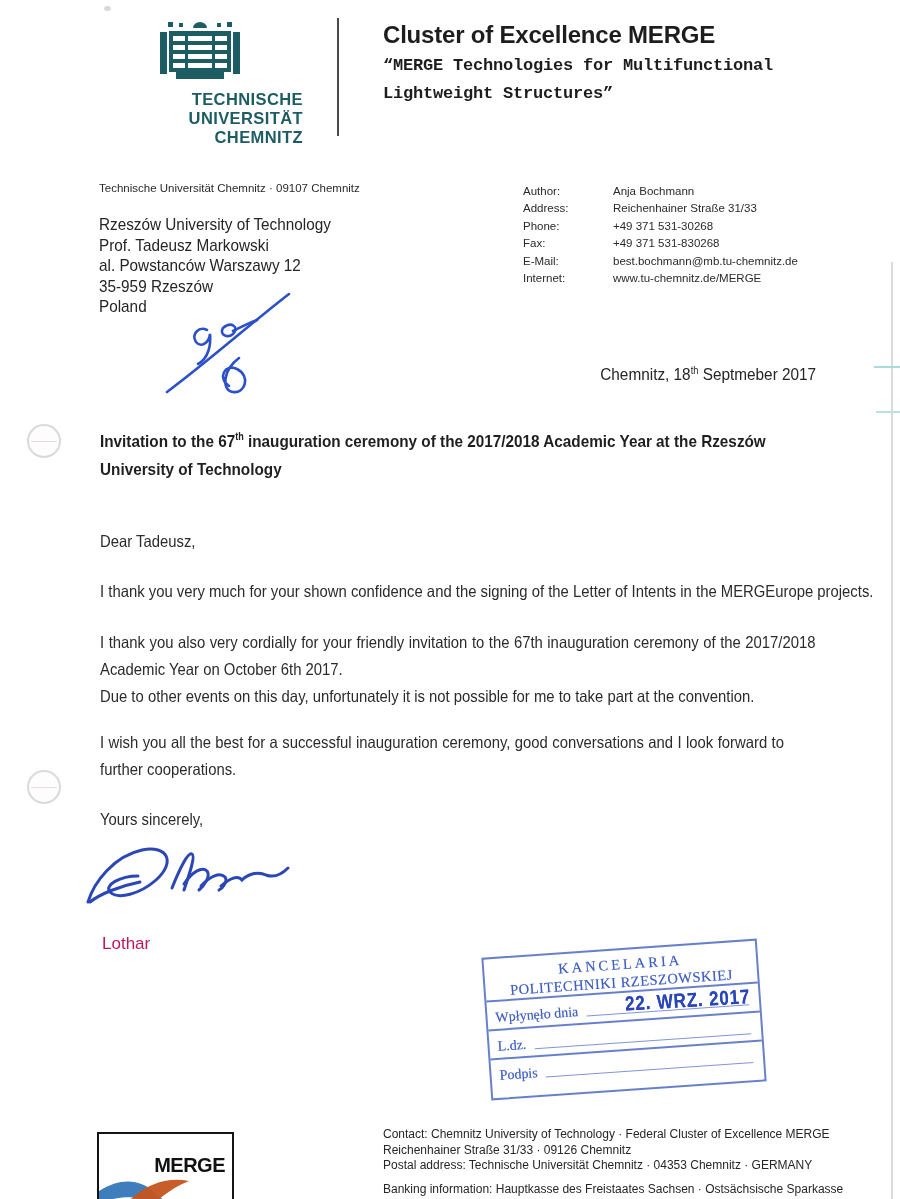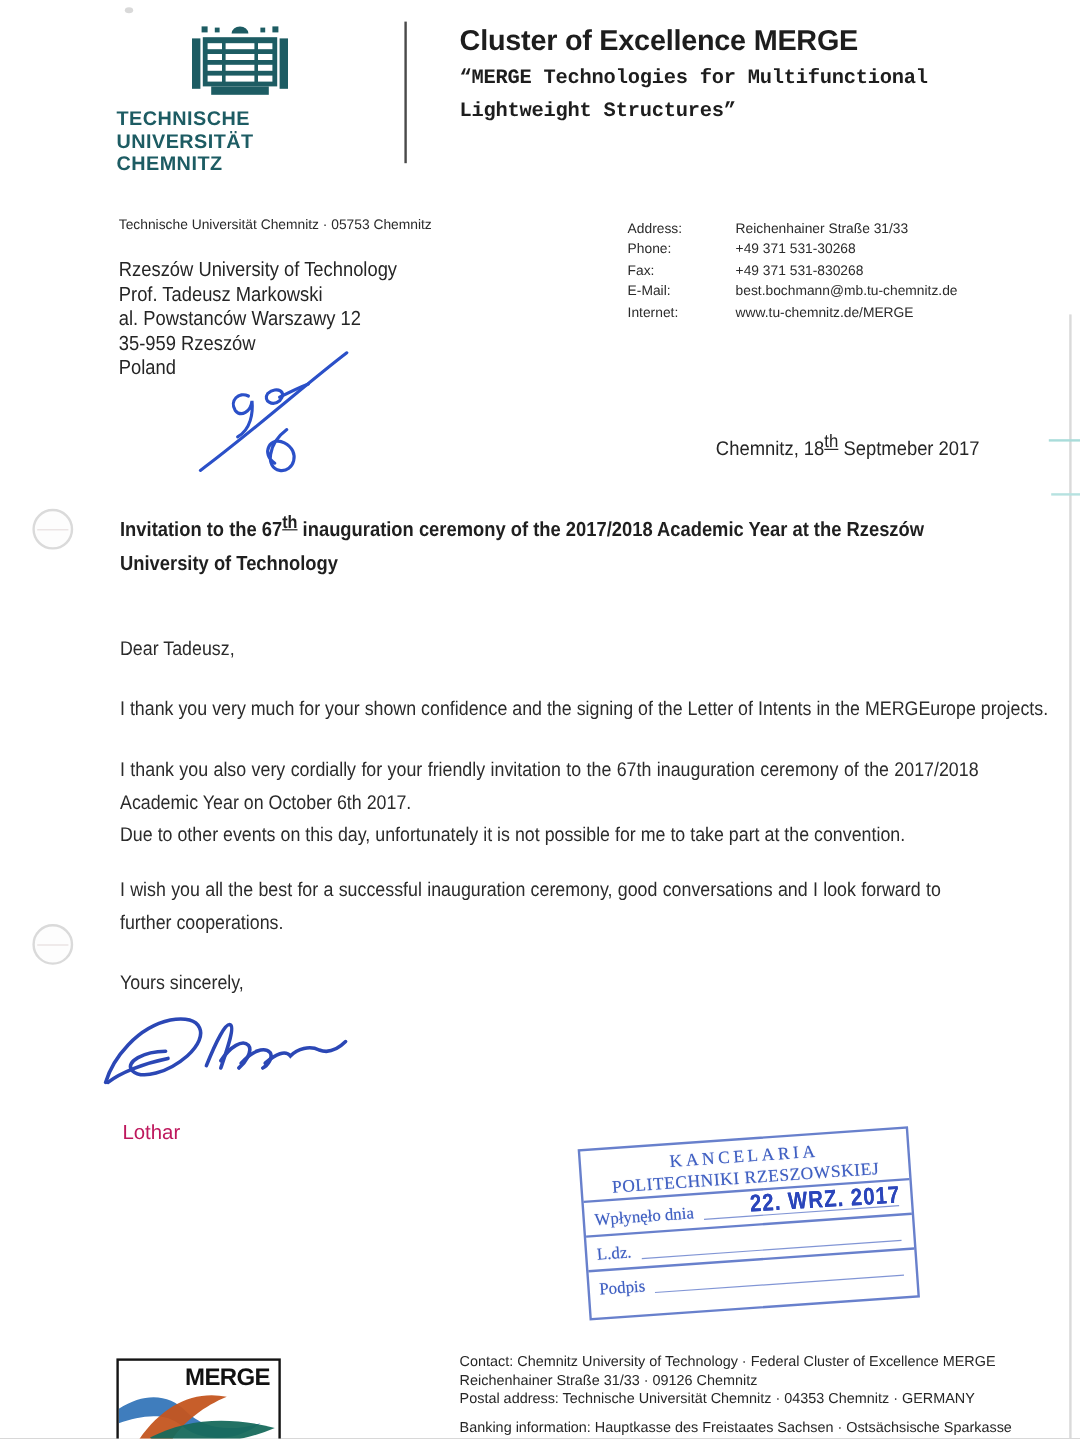--- a/index.html
+++ b/index.html
@@ -5,39 +5,39 @@
   html,body{margin:0;padding:0;background:#9a9a9a;}
   .page{
     position:relative; width:900px; height:1199px; margin:0 auto;
     background:#ffffff; overflow:hidden;
     font-family:"Liberation Sans", sans-serif; color:#2e2e2e;
   }
   .abs{position:absolute;}
   .condensed{transform:scaleX(0.9); transform-origin:0 0;}
 
   
-  .tu-logo{left:97px; top:20px; width:206px; text-align:left; color:#1d5c63;}
+  .tu-logo{left:97px; top:20px; width:206px; text-align:right; color:#1d5c63;}
   .tu-logo svg{display:block; margin:0 auto;}
   .tu-name{font-size:16.5px; font-weight:700; letter-spacing:0.4px; line-height:19px; margin-top:6px;}
   .head-divider{left:337px; top:18px; width:2px; height:118px; background:#4a4a4a;}
   .cluster{left:383px; top:22px; width:470px; color:#1d1d1d;}
   .cluster-title{font-size:24px; font-weight:700; line-height:26px; letter-spacing:-0.2px;}
   .cluster-sub{font-size:17px; font-weight:700; line-height:28px; letter-spacing:-0.2px; margin-top:4px;font-family:Liberation Mono, monospace;}
 
   
   .sender-line{left:99px; top:182px; font-size:11.5px; color:#2a2a2a;}
   .recipient{left:99px; top:215px; font-size:17px; line-height:20.5px; color:#252525; width:320px;}
   .contact{left:523px; top:183px; font-size:11.5px; line-height:17.4px; color:#2a2a2a;}
   .contact-row{display:flex;}
   .contact-label{width:90px;}
   .contact-value{white-space:nowrap;}
 
   .dateline{right:84px; top:365px; font-size:16.5px; color:#252525;
             transform:scaleX(0.93); transform-origin:100% 0;}
-  sup{font-size:15px; vertical-align:super; line-height:0;text-decoration:underline;}
+  sup{font-size:10px; vertical-align:super; line-height:0;}
 
   
   .subject{left:100px; top:428px; width:795px; font-size:17px; font-weight:700;
            line-height:27.5px; color:#1f1f1f;}
   .bodyblock{left:100px; width:795px; font-size:16.5px; line-height:27px; color:#2b2b2b;}
   .greeting{top:528px;}
   .p1{top:578px; white-space:nowrap;}
   .p2{top:629px; text-align:justify;}
   .p2-due{text-align:left;}
   .p3{top:729px; text-align:justify; width:760px;}
@@ -60,21 +60,21 @@
              font-size:14px;}
   .write-line{flex:1; border-bottom:1.5px solid rgba(62,92,190,0.65); margin:0 2px 3px 8px; height:2px;}
   .stamp-date{position:absolute; right:8px; top:44px;
               font-family:"Liberation Sans", sans-serif; font-weight:700; font-size:20px;
               letter-spacing:1px; color:#2b46bb; transform:scaleX(0.85) rotate(0.5deg);
               transform-origin:100% 50%; text-shadow:0 0 0.5px #2b46bb; white-space:nowrap;}
 
   
   .merge-box{left:97px; top:1132px; width:137px; height:74px; border:2.5px solid #141414;
              box-sizing:border-box; background:#fff;}
-  .merge-word{text-align:right; padding:3px 7px 0 0; font-size:20px; font-weight:700;
+  .merge-word{text-align:right; padding:20px 7px 0 0; font-size:20px; font-weight:700;
               letter-spacing:-0.5px; color:#111;}
   .footer-text{left:383px; top:1127px; font-size:12px; line-height:15.5px; color:#262626; width:500px;}
   .footer-gap{height:8px;}
 
   
   .punch{border-radius:50%; width:34px; height:34px; border:2px solid #dadada;
          background:#fdfdfd; box-sizing:border-box;}
   .punch .mid{position:absolute; left:2px; right:2px; top:15px; height:1px; background:#e7dede;}
   .hole1{left:27px; top:424px;}
   .hole2{left:27px; top:770px;}
@@ -125,41 +125,45 @@
   <div class="abs head-divider"></div>
 
   <div class="abs cluster">
     <div class="cluster-title">Cluster of Excellence MERGE</div>
     <div class="cluster-sub">
       <div>“MERGE Technologies for Multifunctional</div>
       <div>Lightweight Structures”</div>
     </div>
   </div>
 
-  <div class="abs sender-line">Technische Universität Chemnitz · 05753 Chemnitz</div>
+  <div class="abs sender-line">Technische Universität Chemnitz · 09107 Chemnitz</div>
 
   <div class="abs recipient condensed">
     <div>Rzeszów University of Technology</div>
     <div>Prof. Tadeusz Markowski</div>
     <div>al. Powstanców Warszawy 12</div>
     <div>35-959 Rzeszów</div>
     <div>Poland</div>
   </div>
 
   <svg class="abs handmark-svg" width="134" height="118" viewBox="0 0 134 118">
     <g fill="none" stroke="#2b50c8" stroke-width="2.6" stroke-linecap="round">
       <path d="M4,110 C 42,82 92,38 126,12"></path>
       <path d="M44,48 C 36,44 28,52 33,60 C 38,66 46,61 47,52 C 48,62 46,76 35,82"></path>
       <path d="M60,46 C 68,39 77,45 70,52 C 64,57 56,52 60,46"></path>
       <path d="M70,49 C 78,45 86,41 94,38"></path>
       <path d="M76,76 C 60,88 58,108 70,110 C 82,112 88,94 74,87 C 62,81 54,96 66,104"></path>
     </g>
   </svg>
 
   <div class="abs contact">
+    <div class="contact-row">
+      <span class="contact-label">Author:</span>
+      <span class="contact-value">Anja Bochmann</span>
+    </div>
     <div class="contact-row">
       <span class="contact-label">Address:</span>
       <span class="contact-value">Reichenhainer Straße 31/33</span>
     </div>
     <div class="contact-row">
       <span class="contact-label">Phone:</span>
       <span class="contact-value">+49 371 531-30268</span>
     </div>
     <div class="contact-row">
       <span class="contact-label">Fax:</span>

